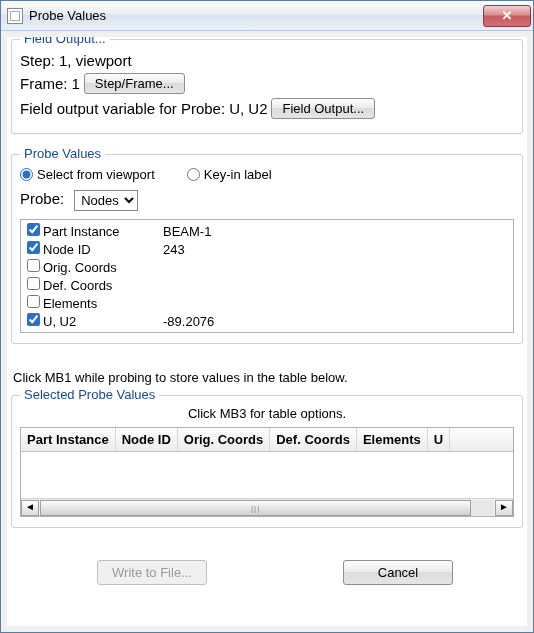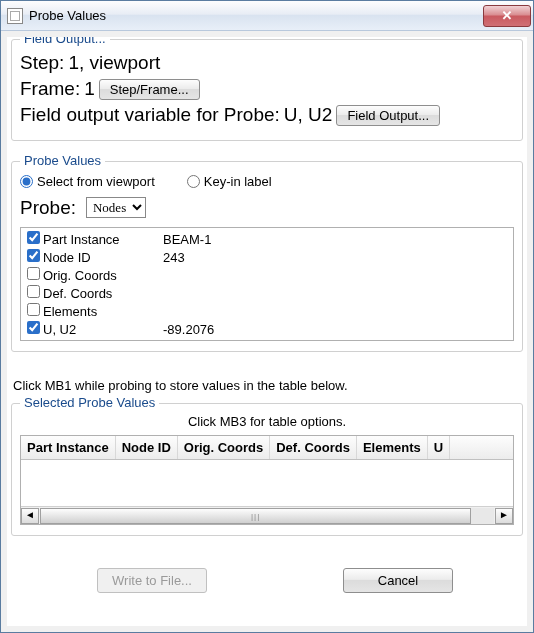--- a/index.html
+++ b/index.html
@@ -7,28 +7,28 @@
 .window { width: 534px; height: 633px; border: 1px solid #5a7ca0; background: #f0f0f0; display: flex; flex-direction: column; }
 .titlebar { height: 30px; background: linear-gradient(to bottom, #fdfdfe, #e8edf5 45%, #d9e3f0 50%, #e8eff8); display: flex; align-items: center; padding: 0 2px 0 6px; border-bottom: 1px solid #b8c8dc; }
 .titlebar-icon { width: 16px; height: 16px; background: #fff; border: 1px solid #888; margin-right: 6px; position: relative; }
 .titlebar-icon::before { content: ""; position: absolute; left: 2px; top: 2px; right: 2px; bottom: 2px; border: 1px solid #aaa; }
 .titlebar-text { flex: 1; font-size: 13px; color: #000; }
 .close-btn { width: 48px; height: 22px; background: linear-gradient(to bottom, #f1d2d4, #d98c90 45%, #c9595f 50%, #d07075); border: 1px solid #8a3a3e; border-radius: 3px; color: #fff; text-align: center; line-height: 20px; font-size: 13px; font-weight: bold; cursor: pointer; }
 .content { flex: 1; background: #fff; margin: 6px; padding: 2px 4px; display: flex; flex-direction: column; overflow: hidden; }
 .fieldset { border: 1px solid #d0d0d0; border-radius: 3px; padding: 8px 8px 10px; margin-bottom: 20px; position: relative; }
 .fieldset-legend { position: absolute; top: -9px; left: 8px; background: #fff; padding: 0 4px; color: #1a4b8c; font-size: 13px; }
 .row { display: flex; align-items: center; margin: 4px 0; gap: 4px; }
-.lbl { font-size: 19px; }
+.lbl { font-size: 15px; }
 button.btn { font-family: inherit; font-size: 13px; padding: 2px 10px; background: linear-gradient(to bottom, #fdfdfd, #ececec 45%, #dcdcdc 50%, #e5e5e5); border: 1px solid #8e8e8e; border-radius: 3px; cursor: pointer; }
 button.btn:disabled { color: #9a9a9a; background: #f0f0f0; border-color: #c0c0c0; cursor: default; }
 .radio-row { display: flex; align-items: center; gap: 32px; margin: 4px 0 8px; }
 .radio-row label { display: flex; align-items: center; gap: 4px; cursor: pointer; }
 .radio-row input[type=radio] { accent-color: #2a6fc9; }
 .select-wrap { display: flex; align-items: flex-start; gap: 10px; margin-bottom: 8px; }
-select { font-family: Liberation Serif, serif; font-size: 13px; padding: 1px 2px; border: 1px solid #888; background: #fff; }
+select { font-family: Liberation Sans, sans-serif; font-size: 13px; padding: 1px 2px; border: 1px solid #888; background: #fff; }
 .grid { border: 1px solid #b0b0b0; background: #fff; padding: 2px; }
 .grid-row { display: flex; align-items: center; height: 18px; }
 .grid-chk { width: 20px; text-align: center; }
 .grid-chk input { accent-color: #2a6fc9; }
 .grid-key { width: 120px; font-size: 13px; }
 .grid-val { font-size: 13px; }
 .note { font-size: 13px; margin: 6px 2px 10px; }
 .table-hint { text-align: center; font-size: 13px; margin: 2px 0 6px; }
 .table-wrap { border: 1px solid #b0b0b0; background: #fff; display: flex; flex-direction: column; height: 90px; }
 .thead { display: flex; background: linear-gradient(to bottom, #fdfdfd, #ececec); border-bottom: 1px solid #c0c0c0; }

